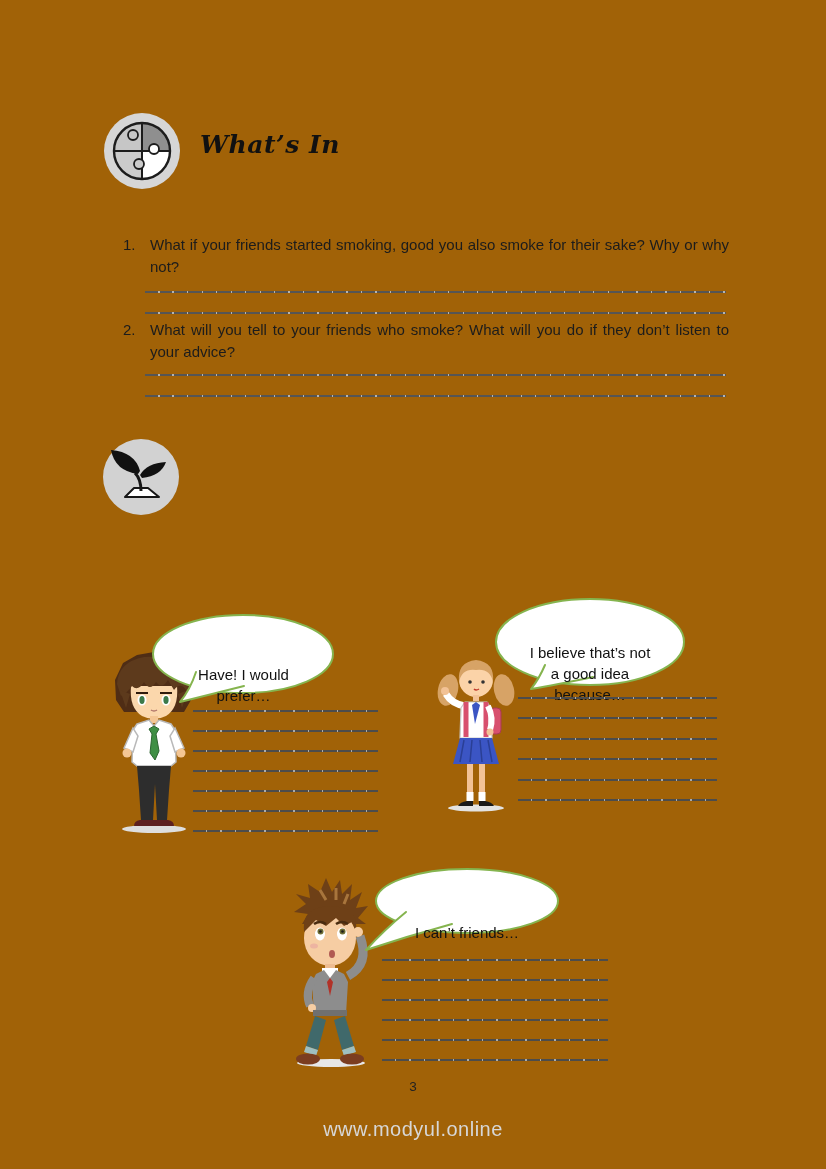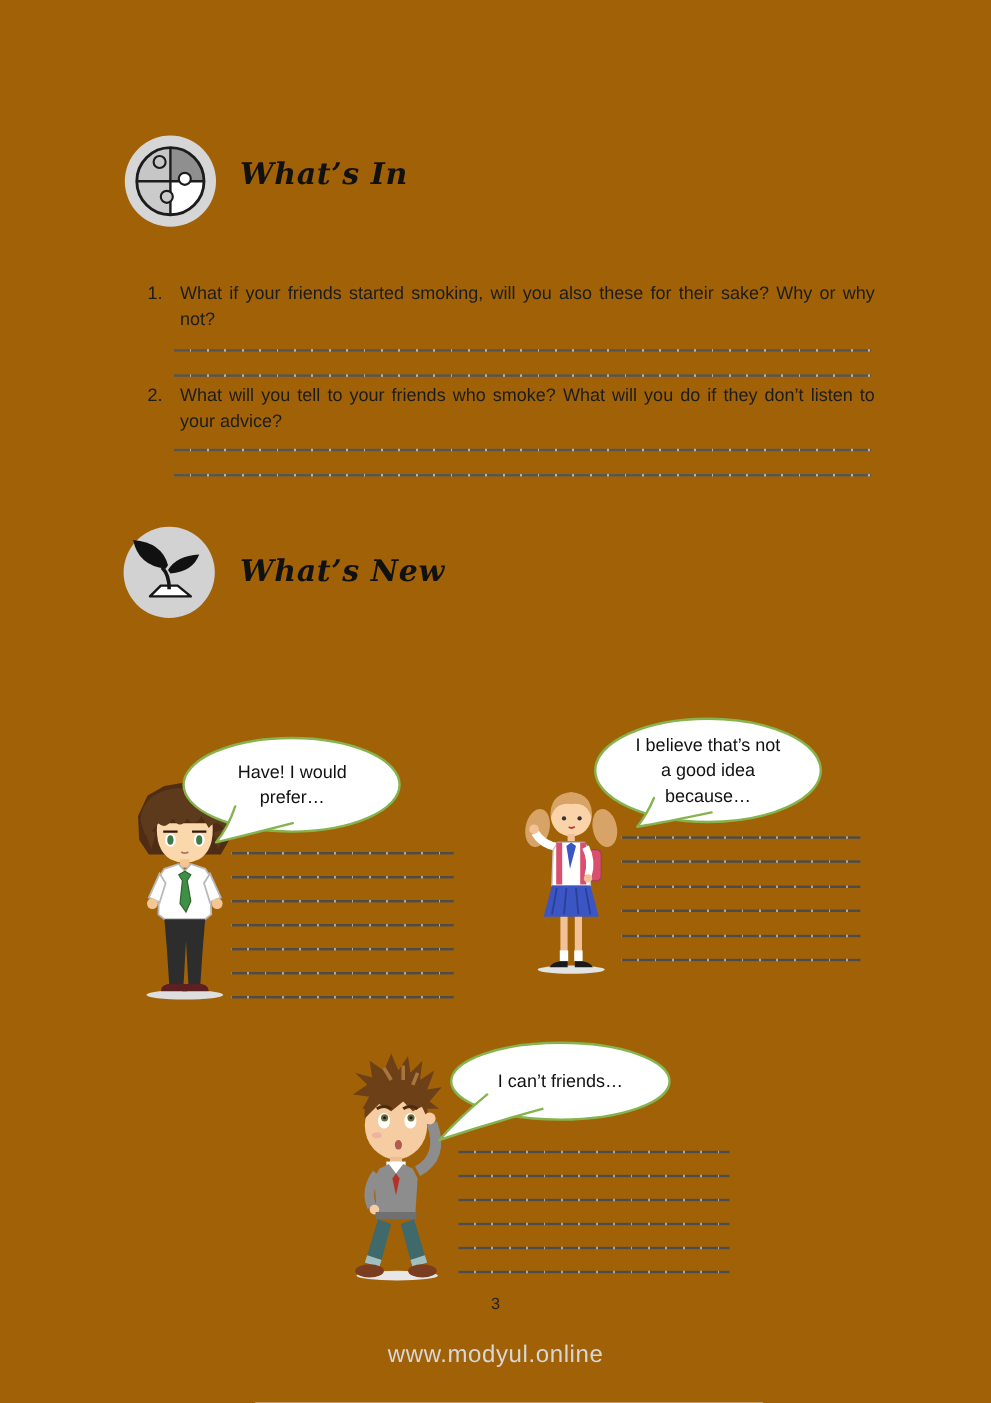--- a/index.html
+++ b/index.html
@@ -31,21 +31,21 @@
   .q-lines .rule{background:repeating-linear-gradient(90deg,#555 0 13px,#b5b5b5 13px 14.5px);}
   .gap19 {gap:19.2px;}
   .gap18 {gap:18.2px;}
   .gap185{gap:18.7px;}
   
   .bubble{position:absolute;}
   .bubble ellipse{fill:#fff;stroke:#85b44e;stroke-width:2;}
   .bubble .tail{fill:#fff;stroke:#85b44e;stroke-width:2;stroke-linecap:round;stroke-linejoin:round;}
   .bubble-text{
     position:absolute;font-size:15px;line-height:21px;text-align:center;
-    white-space:pre-line;color:#111;
+    white-space:pre-line;color:#111;margin-top:31px;
   }
   .char{position:absolute;}
   .page-num{position:absolute;left:0;top:1079px;width:826px;text-align:center;font-size:13.5px;color:#222;}
   .watermark{
     position:absolute;left:0;top:1118px;width:826px;text-align:center;
     font-size:20px;letter-spacing:.5px;color:#d7d7d7;
   }
 </style>
 </head>
 <body>
@@ -62,21 +62,21 @@
     <path d="M39 11 V67 M11 39 H67" stroke="#1c1c1c" stroke-width="2"></path>
     <circle cx="30" cy="23" r="5" fill="#c6c6c6" stroke="#1c1c1c" stroke-width="1.8"></circle>
     <circle cx="51" cy="37" r="5" fill="#ffffff" stroke="#1c1c1c" stroke-width="1.8"></circle>
     <circle cx="36" cy="52" r="5" fill="#cbcbcb" stroke="#1c1c1c" stroke-width="1.8"></circle>
   </svg>
   <div class="section-title" style="left:200px;top:130px">What’s In</div>
 
 
   <div class="question" style="top:234px">
     <span class="q-num">1.</span>
-    <div class="q-text">What if your friends started smoking, will you also these for their sake? Why or why not?</div>
+    <div class="q-text">What if your friends started smoking, good you also smoke for their sake? Why or why not?</div>
   </div>
   <div class="lines q-lines gap19" style="left:145px;top:291px;width:581px">
     <div class="rule"></div>
   <div class="rule"></div>
     </div>
 
   <div class="question" style="top:319px">
     <span class="q-num">2.</span>
     <div class="q-text">What will you tell to your friends who smoke? What will you do if they don’t listen to your advice?</div>
   </div>
@@ -85,21 +85,20 @@
   <div class="rule"></div>
     </div>
 
   <svg class="section-icon" style="left:101px;top:437px;width:80px;height:80px" viewBox="0 0 80 80">
     <circle cx="40" cy="40" r="38" fill="#d2d2d2"></circle>
     <path d="M24 60 L58 60 L47 51 L33 51 Z" fill="#ffffff" stroke="#161616" stroke-width="2" stroke-linejoin="round"></path>
     <path d="M40 54 Q40 42 34 36" stroke="#161616" stroke-width="3" fill="none"></path>
     <path d="M37 37 Q14 34 10 13 Q34 15 39 34 Z" fill="#111111"></path>
     <path d="M41 41 Q60 39 65 25 Q46 26 39 38 Z" fill="#111111"></path>
   </svg>
-  <div class="section-title" style="left:200px;top:461px">What’s New</div>
 
 
   <svg class="char" style="left:104px;top:650px;width:100px;height:184px" viewBox="0 0 100 184">
     <ellipse cx="50" cy="179" rx="32" ry="4" fill="#dedede"></ellipse>
     <path d="M50 2 L60 8 L72 6 L82 16 L89 32 L87 50 L80 62 L20 62 L12 50 L11 30 L19 13 L33 5 Z" fill="#4f2d15"></path>
     <path d="M27 36 Q25 58 38 66 Q50 72 62 66 Q75 58 73 36 Z" fill="#fbd7ac"></path>
     <path d="M13 34 Q14 12 40 7 Q70 4 85 28 L84 44 Q78 30 70 40 L64 30 Q58 40 52 32 Q46 42 40 32 Q34 42 28 36 Q24 42 17 46 Z" fill="#5d3a1c"></path>
     <path d="M16 40 L22 58 L26 44 Z" fill="#5d3a1c"></path>
     <path d="M84 40 L78 58 L74 44 Z" fill="#5d3a1c"></path>
     <ellipse cx="38" cy="50" rx="4.5" ry="5.5" fill="#fff"></ellipse>

